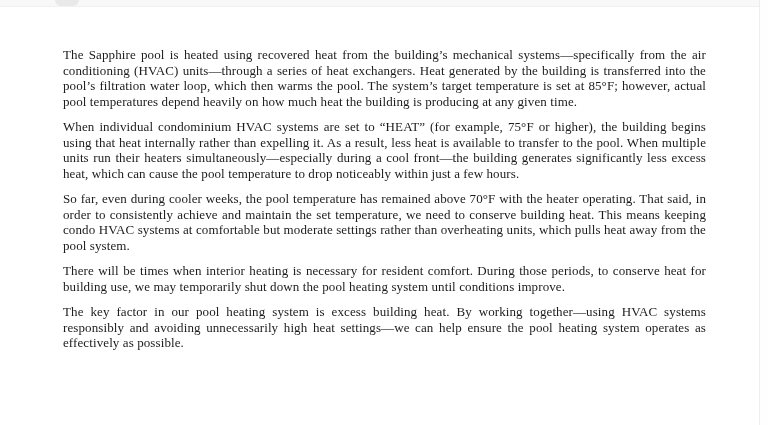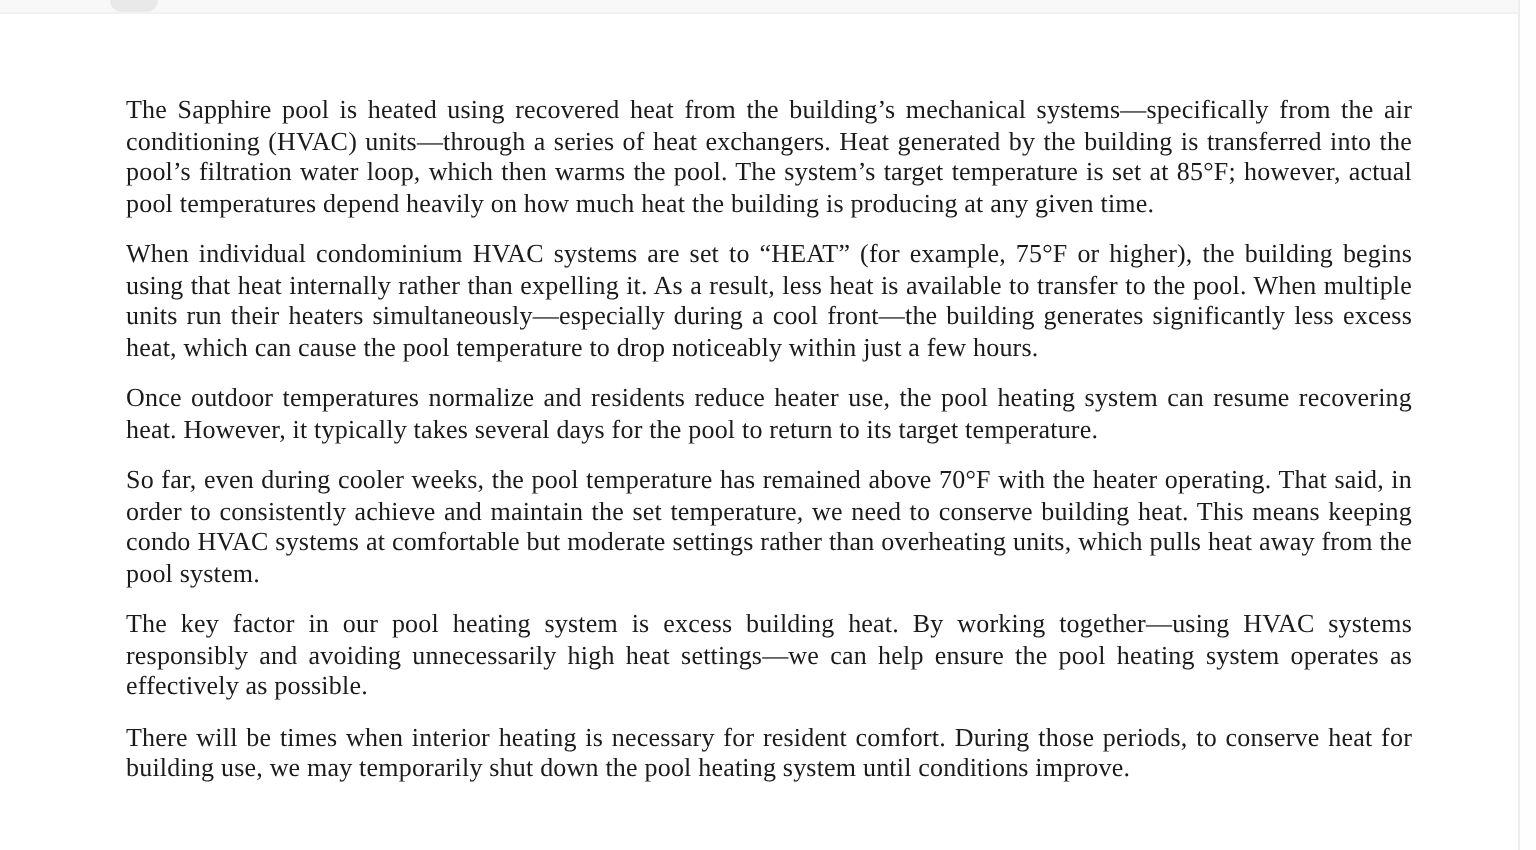--- a/index.html
+++ b/index.html
@@ -58,23 +58,22 @@
     text-align: justify;
     letter-spacing: 0.1px;
   }
 </style>
 </head>
 <body>
 
 <div class="document-page">
   <p>The Sapphire pool is heated using recovered heat from the building’s mechanical systems—specifically from the air conditioning (HVAC) units—through a series of heat exchangers. Heat generated by the building is transferred into the pool’s filtration water loop, which then warms the pool. The system’s target temperature is set at 85°F; however, actual pool temperatures depend heavily on how much heat the building is producing at any given time.</p>
   <p>When individual condominium HVAC systems are set to “HEAT” (for example, 75°F or higher), the building begins using that heat internally rather than expelling it. As a result, less heat is available to transfer to the pool. When multiple units run their heaters simultaneously—especially during a cool front—the building generates significantly less excess heat, which can cause the pool temperature to drop noticeably within just a few hours.</p>
-  <p>Once outdoor temperatures normalize and residents reduce heater use, the pool heating system can resume recovering heat. However, it typically takes several days for the pool to return to its target temperature.</p>
   <p>So far, even during cooler weeks, the pool temperature has remained above 70°F with the heater operating. That said, in order to consistently achieve and maintain the set temperature, we need to conserve building heat. This means keeping condo HVAC systems at comfortable but moderate settings rather than overheating units, which pulls heat away from the pool system.</p>
+  <p>There will be times when interior heating is necessary for resident comfort. During those periods, to conserve heat for building use, we may temporarily shut down the pool heating system until conditions improve.</p>
   <p>The key factor in our pool heating system is excess building heat. By working together—using HVAC systems responsibly and avoiding unnecessarily high heat settings—we can help ensure the pool heating system operates as effectively as possible.</p>
-  <p>There will be times when interior heating is necessary for resident comfort. During those periods, to conserve heat for building use, we may temporarily shut down the pool heating system until conditions improve.</p>
 </div>
 
 <div class="top-strip">
   <div class="tab-notch"></div>
 </div>
 
 <div class="scrollbar-track"></div>
 
 </body></html>

